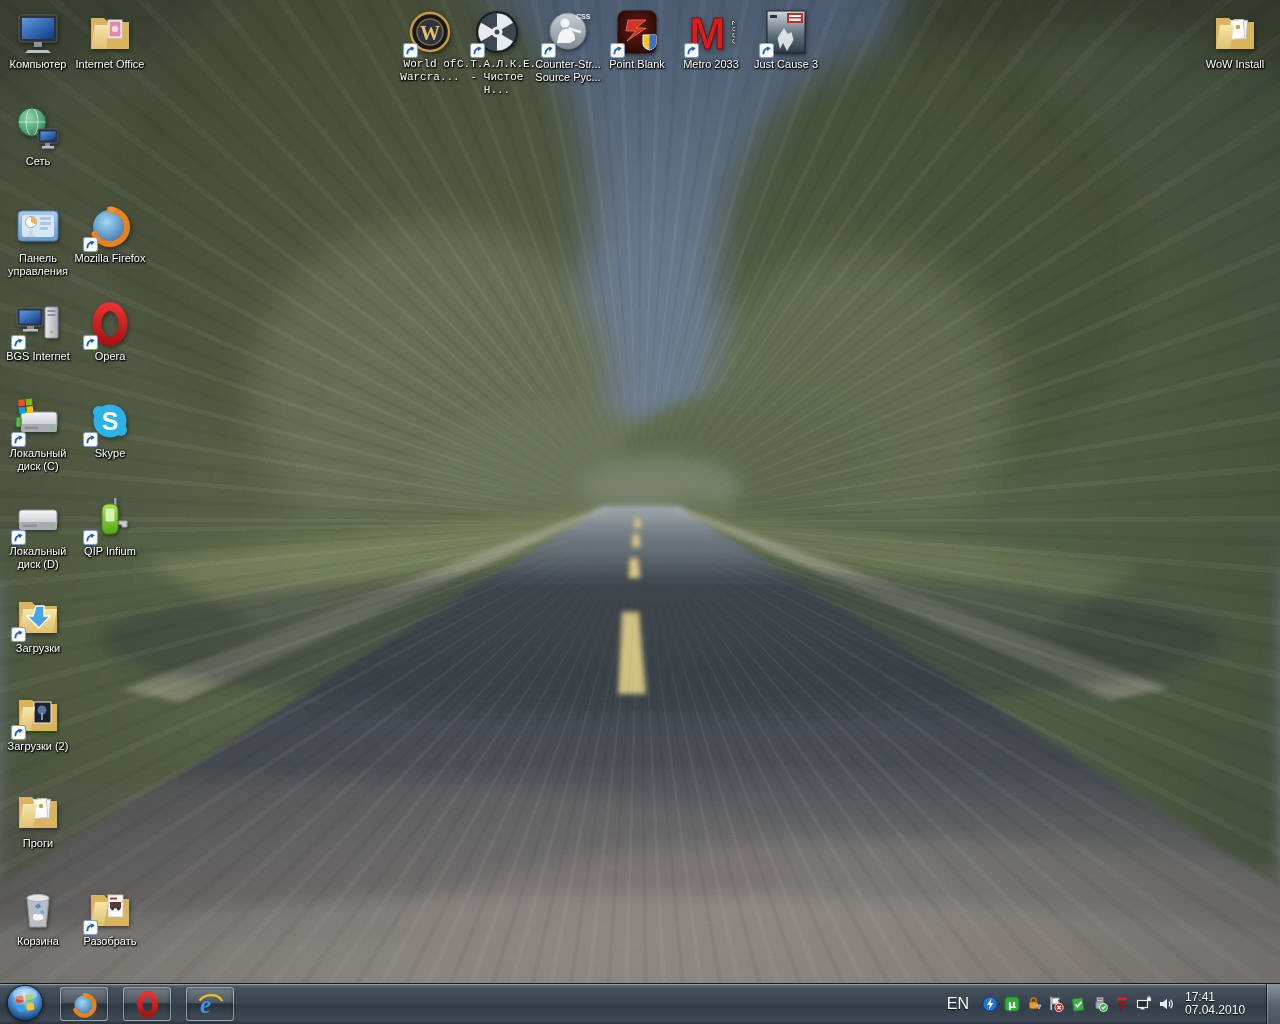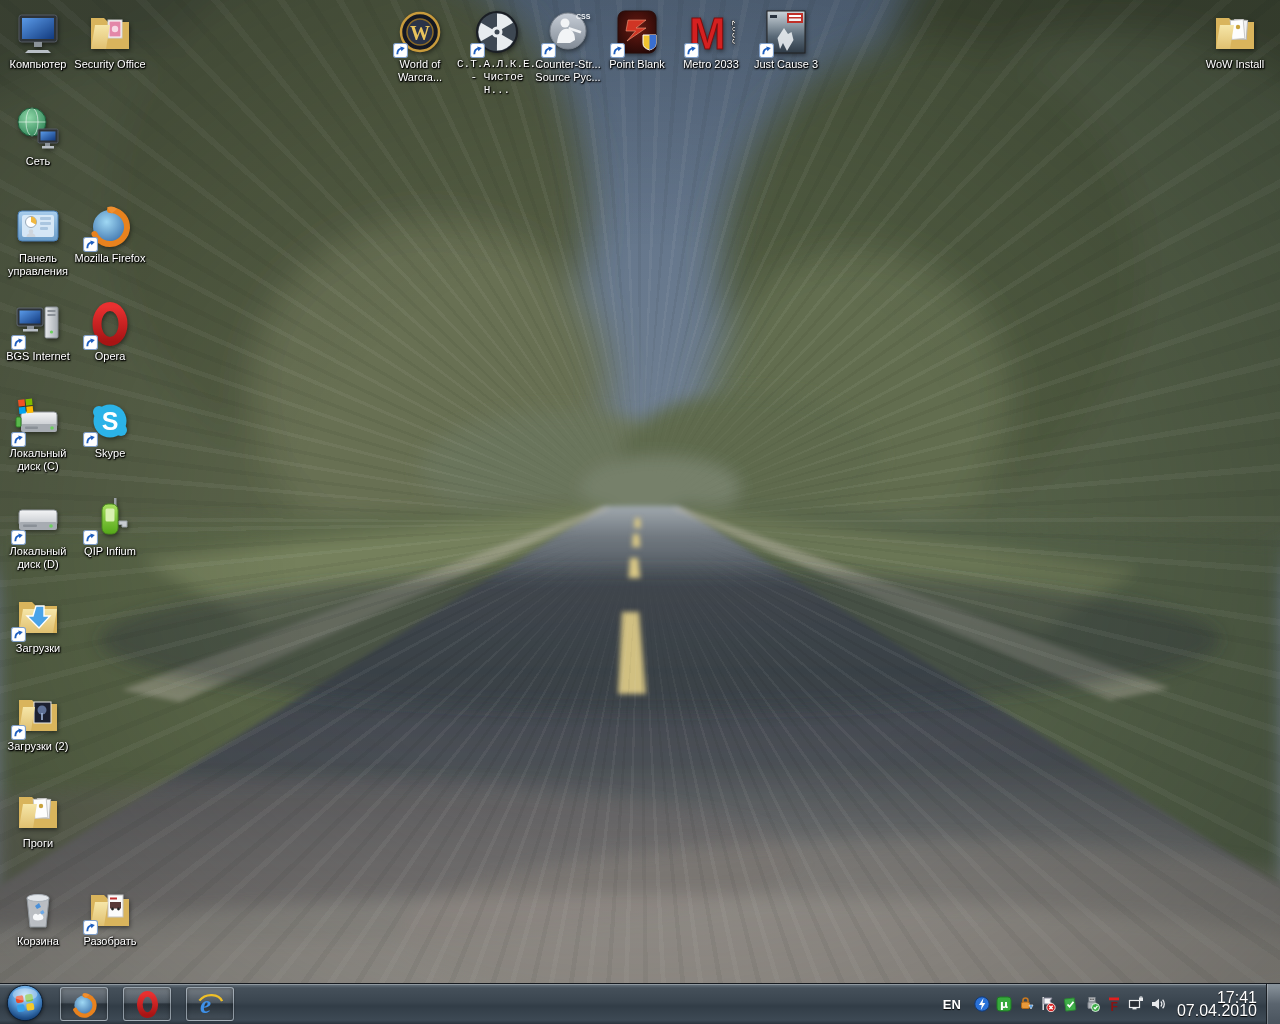--- a/index.html
+++ b/index.html
@@ -27,24 +27,24 @@
   .start{width:40px;height:40px;margin-left:5px;background:none;border:none;padding:0;cursor:pointer;}
   .start svg{width:38px;height:38px;filter:drop-shadow(0 1px 2px rgba(0,0,0,.6));}
   .pins{display:flex;gap:15px;margin-left:15px;}
   .pinbtn{width:48px;height:34px;border-radius:3px;cursor:pointer;padding:0;
     border:1px solid rgba(210,220,230,.55);
     background:linear-gradient(180deg,rgba(255,255,255,.26),rgba(255,255,255,.10) 45%,rgba(0,0,0,.18) 50%,rgba(255,255,255,.06));
     box-shadow:inset 0 0 4px rgba(0,0,0,.35),0 0 2px rgba(0,0,0,.4);
     display:flex;align-items:center;justify-content:center;}
   .pinbtn svg{width:27px;height:27px;}
   .tray{margin-left:auto;display:flex;align-items:center;height:100%;}
-  .lang{color:#fff;font-size:13px;padding:0 10px;text-shadow:0 1px 1px #000;cursor:pointer;font-weight:bold;}
+  .lang{color:#fff;font-size:16px;padding:0 10px;text-shadow:0 1px 1px #000;cursor:pointer;}
   .tico{width:22px;height:16px;display:flex;justify-content:center;cursor:pointer;}
   .tico svg{width:16px;height:16px;}
-  .clock{color:#fff;font-size:16px;text-align:right;line-height:13px;margin:0 9px 0 8px;
+  .clock{color:#fff;font-size:12px;text-align:left;line-height:13px;margin:0 9px 0 8px;
     min-width:72px;text-shadow:0 1px 1px #000;cursor:pointer;}
   .sdesk{width:13px;height:40px;border-left:1px solid #1a1f24;cursor:pointer;
     box-shadow:inset 1px 0 0 rgba(255,255,255,.25);
     background:linear-gradient(180deg,#8a949c,#5a646e 50%,#4a545e);}
   .hidden-defs{position:absolute;width:0;height:0;overflow:hidden;}
 </style>
 </head>
 <body>
 
 <svg class="hidden-defs" aria-hidden="true">
@@ -480,21 +480,21 @@
       <div class="dicon" style="left: -2px; top: 8px;">
         <div class="ibox"><svg class="g" viewBox="0 0 48 48">
             <use href="#ic-computer"></use>
           </svg></div>
         <div class="lbl">Компьютер</div>
       </div>
       <div class="dicon" style="left: 70px; top: 8px;">
         <div class="ibox"><svg class="g" viewBox="0 0 48 48">
             <use href="#ic-folder-office"></use>
           </svg></div>
-        <div class="lbl">Security Office</div>
+        <div class="lbl">Internet Office</div>
       </div>
       <div class="dicon" style="left: -2px; top: 105px;">
         <div class="ibox"><svg class="g" viewBox="0 0 48 48">
             <use href="#ic-network"></use>
           </svg></div>
         <div class="lbl">Сеть</div>
       </div>
       <div class="dicon" style="left: -2px; top: 202px;">
         <div class="ibox"><svg class="g" viewBox="0 0 48 48">
             <use href="#ic-cpanel"></use>
@@ -586,21 +586,21 @@
         <div class="lbl">Корзина</div>
       </div>
       <div class="dicon" style="left: 70px; top: 885px; text-align: center;">
         <div class="ibox"><svg class="g" viewBox="0 0 48 48">
             <use href="#ic-folder-car"></use>
           </svg><svg class="arr" viewBox="0 0 14 14">
             <use href="#ic-arrow"></use>
           </svg></div>
         <div class="lbl">Разобрать</div>
       </div>
-      <div class="dicon" style="left: 380px; top: 8px;">
+      <div class="dicon" style="left: 390px; top: 8px; font-family: Liberation Mono, monospace;">
         <div class="ibox"><svg class="g" viewBox="0 0 48 48">
             <use href="#ic-wow"></use>
           </svg><svg class="arr" viewBox="0 0 14 14">
             <use href="#ic-arrow"></use>
           </svg></div>
         <div class="lbl">World of Warcra...</div>
       </div>
       <div class="dicon" style="left: 457px; top: 8px; font-family: Liberation Mono, monospace;">
         <div class="ibox"><svg class="g" viewBox="0 0 48 48">
             <use href="#ic-stalker"></use>

